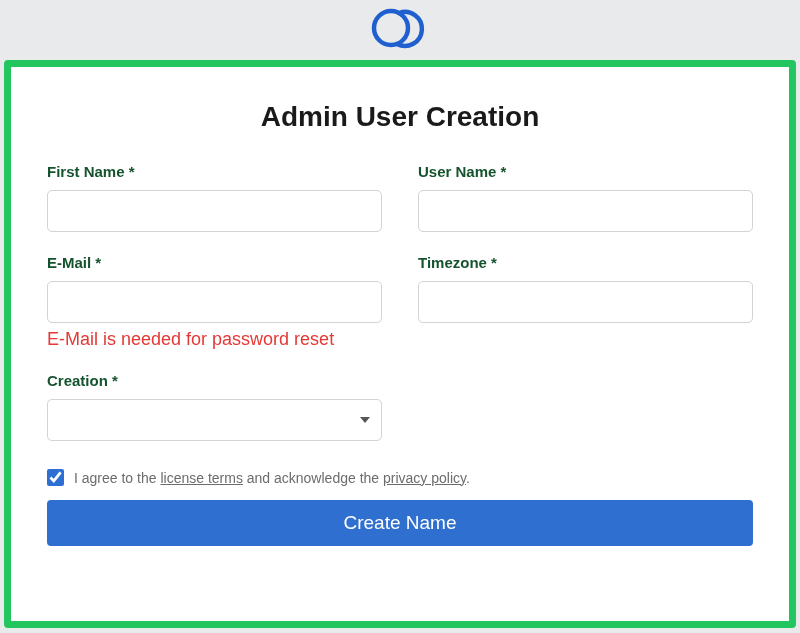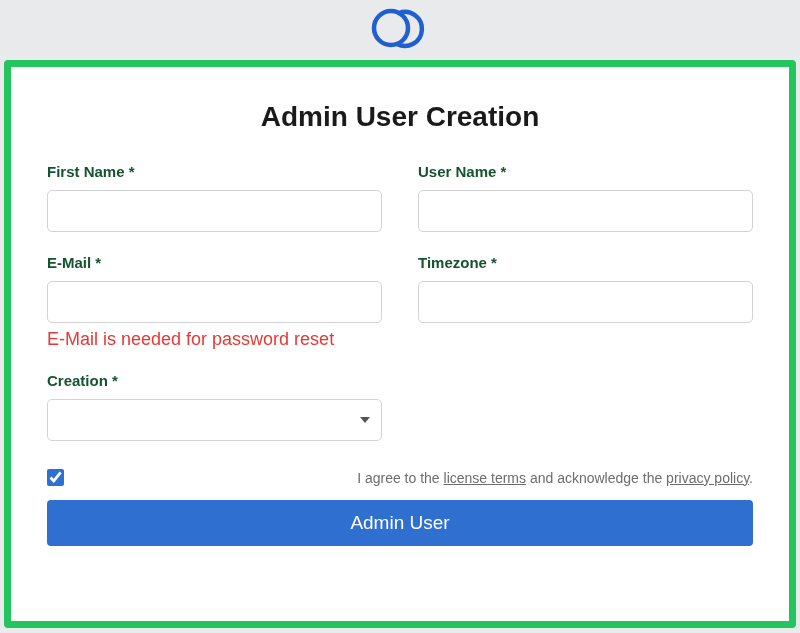--- a/index.html
+++ b/index.html
@@ -94,21 +94,20 @@
     .hint-error {
       color: #e53935;
       font-size: 18px;
       margin-top: 6px;
     }
     .consent-row {
       display: flex;
       align-items: center;
       margin-top: 6px;
       margin-bottom: 14px;
-      justify-content: space-between;
     }
     .checkbox {
       width: 17px;
       height: 17px;
       accent-color: #2d6fd2;
       margin-right: 10px;
       cursor: pointer;
     }
     .consent-text {
       font-size: 14px;
@@ -183,14 +182,14 @@
 
   </div>
 
   <div class="consent-row">
     <input type="checkbox" class="checkbox" checked="" style="">
     <span class="consent-text">
       <span>I agree to the </span><a>license terms</a><span> and acknowledge the </span><a>privacy policy</a><span>.</span>
     </span>
   </div>
 
-  <button class="submit-btn">Admin User</button>
+  <button class="submit-btn">Create Name</button>
 </div>
 
 </body></html>

